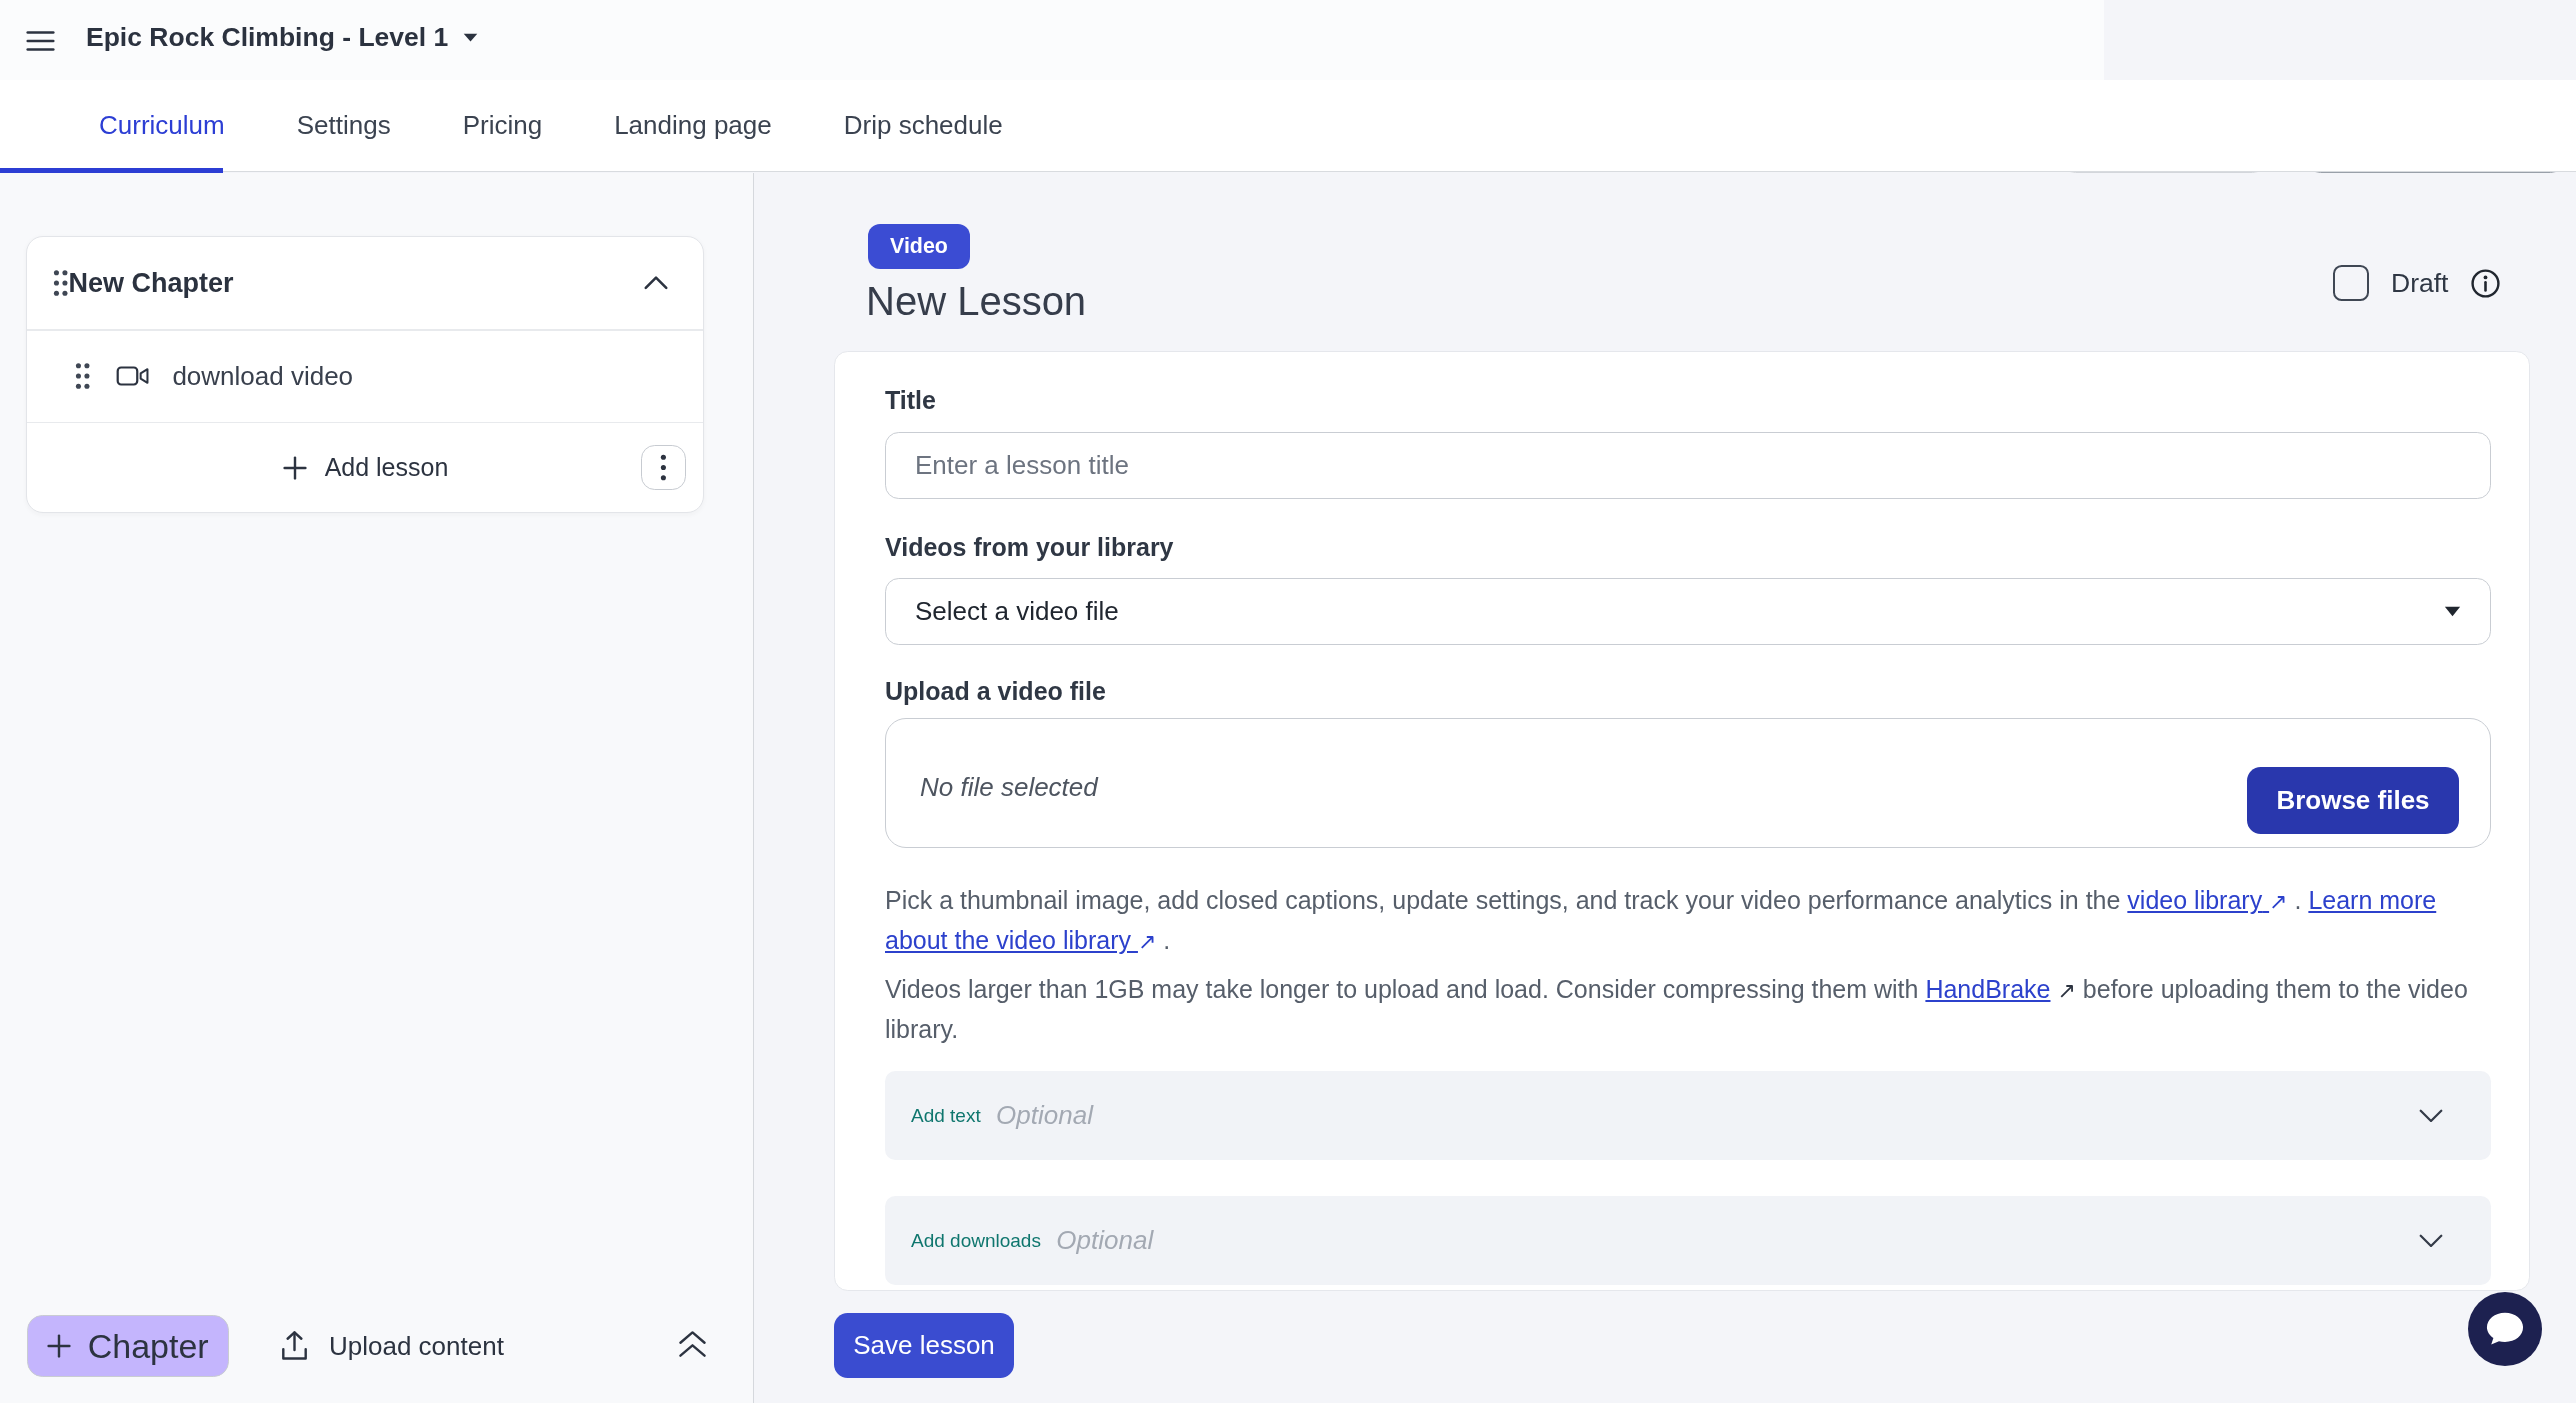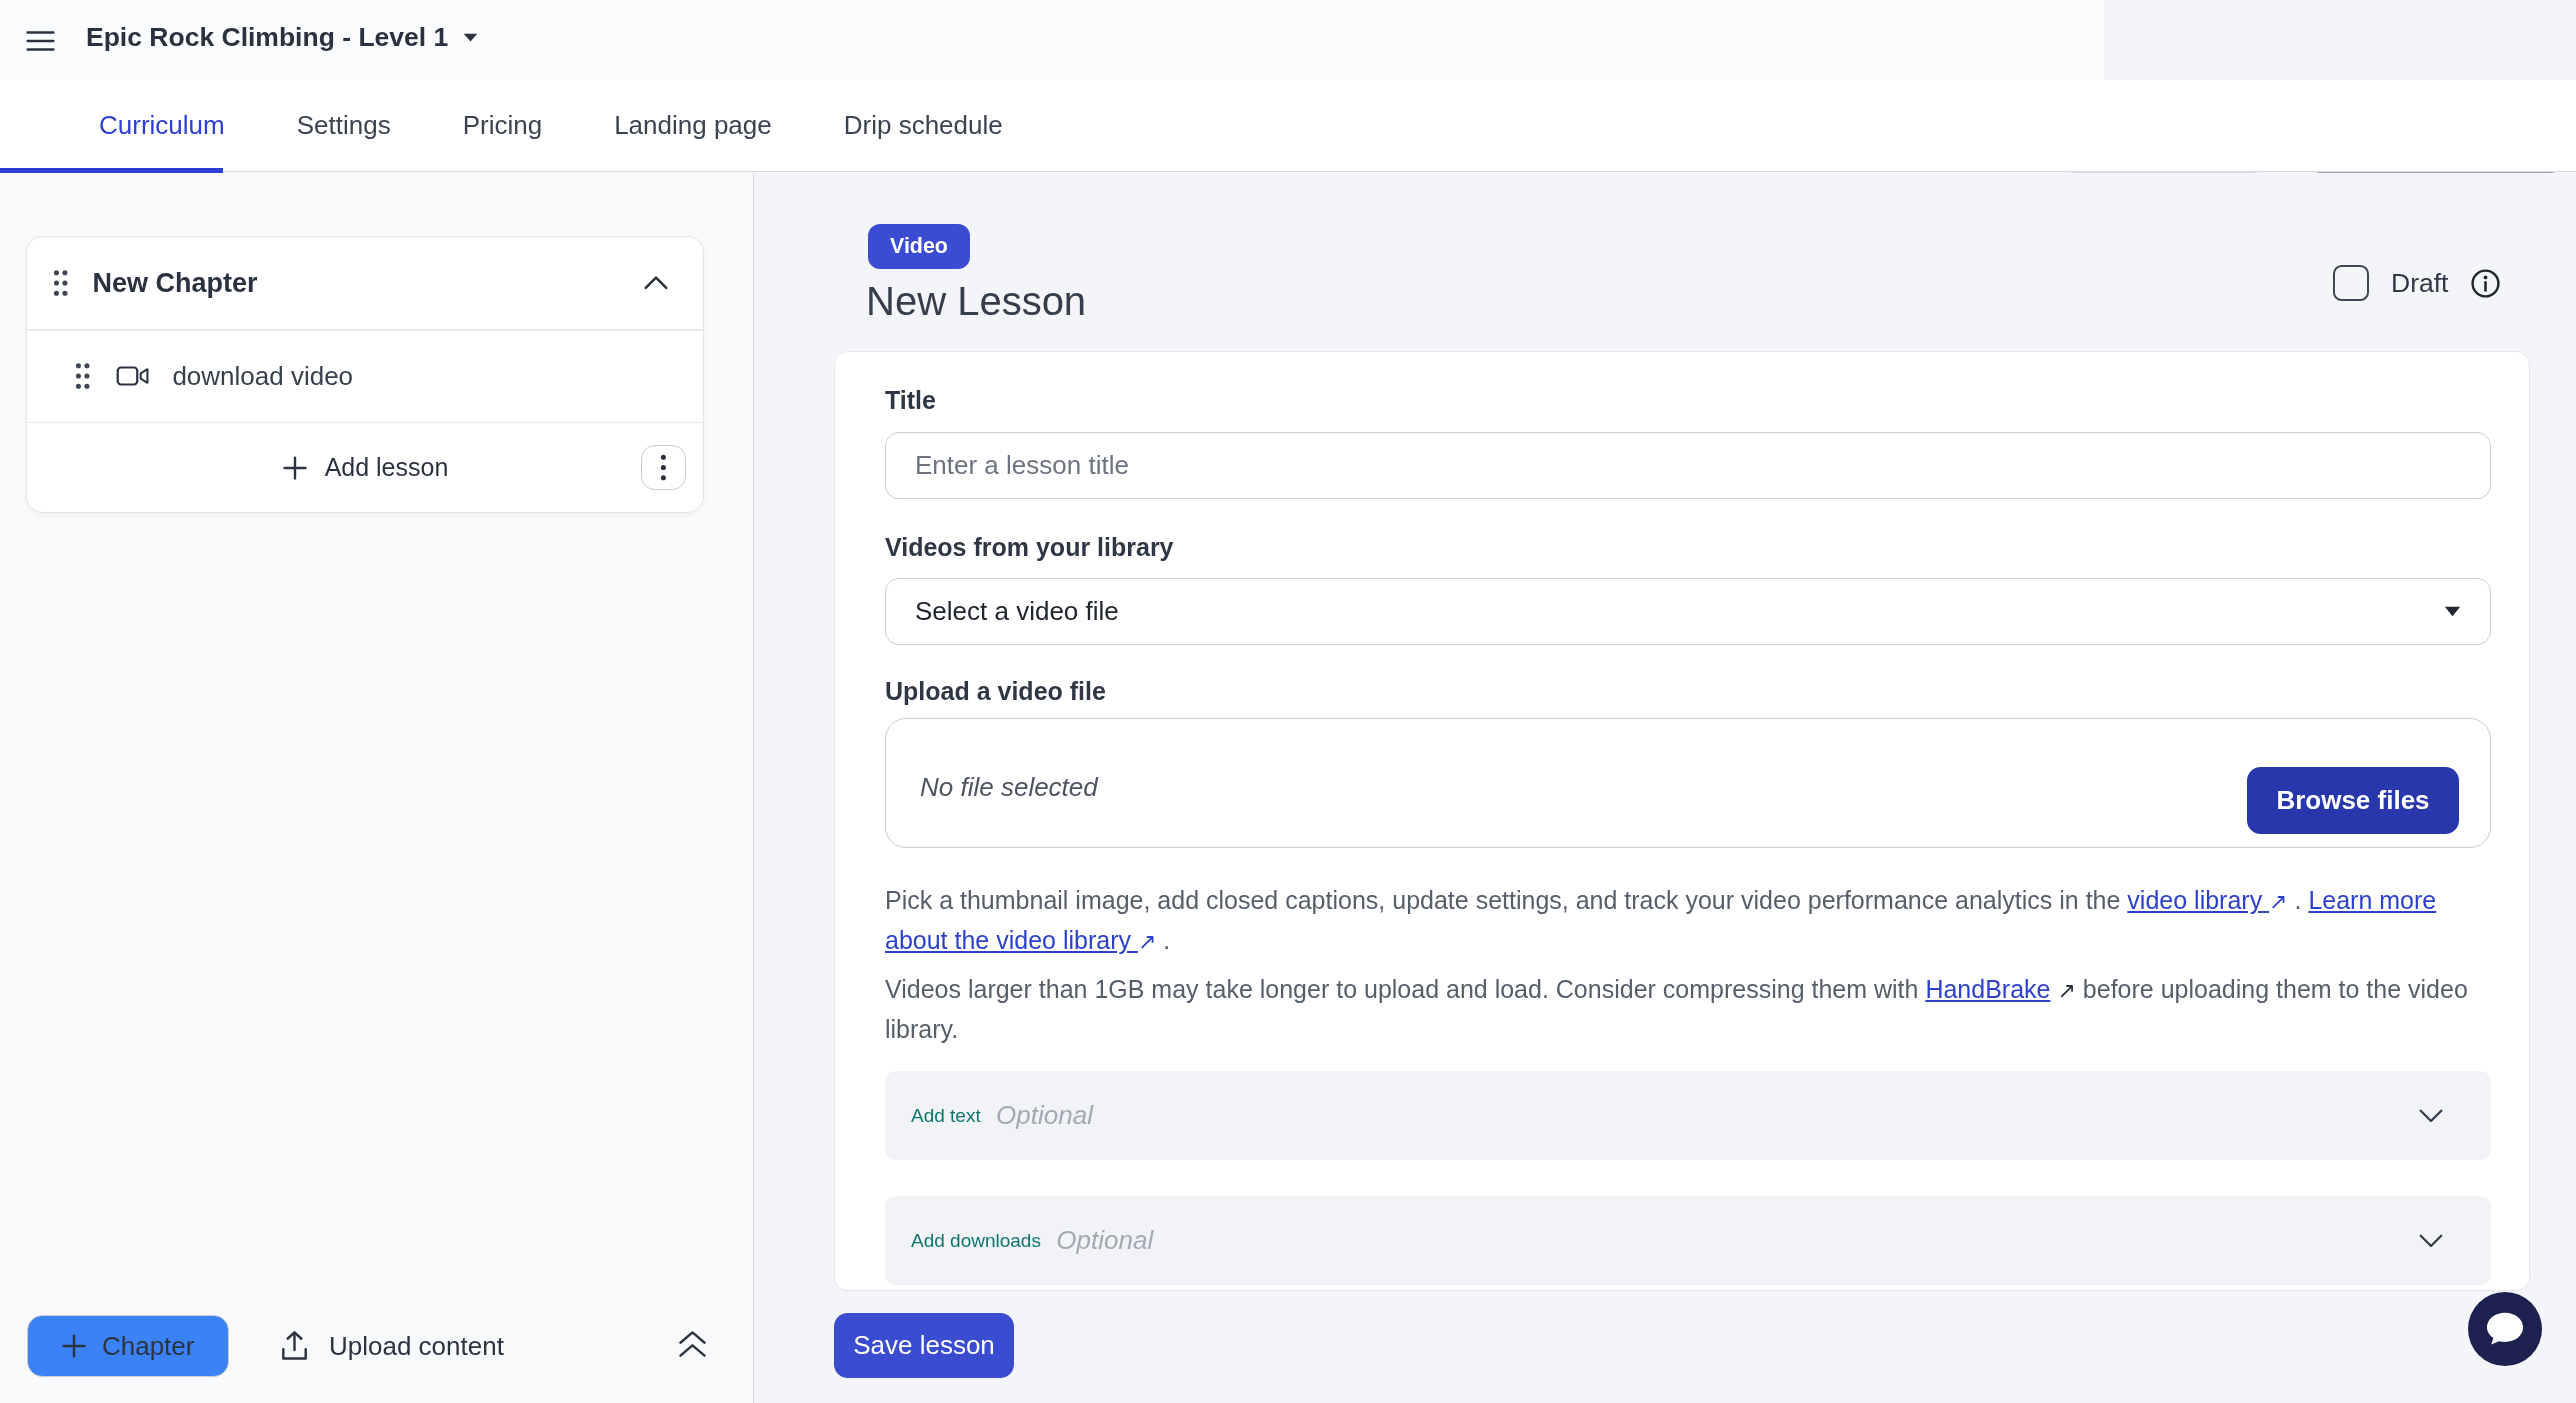--- a/index.html
+++ b/index.html
@@ -19,31 +19,31 @@
   .active-underline { position:absolute; left:0; bottom:-1.7px; width:223px; height:5.1px; background:#2c3ed4; }
 
   .btn { display:flex; align-items:center; justify-content:center; cursor:pointer; white-space:nowrap; }
   .preview-btn { position:absolute; left:2060px; top:92px; width:208px; height:70px; background:#ffffff; border:1.7px solid #d3d6db; border-radius:15.4px; gap:13.7px; font-size:26px; font-weight:700; color:#2c3340; }
   .update-btn { position:absolute; left:2305px; top:92px; width:261px; height:70px; background:#edeef2; border:1.7px solid #99a0a9; border-radius:15.4px; gap:15.4px; font-size:26px; font-weight:700; color:#2c3340; }
 
   
   .sidebar { position:absolute; left:0; top:173px; width:754px; height:1231px; background:#f8f9fb; border-right:1.7px solid #d5d8dd; }
   .chapter-card { position:absolute; left:26px; top:63px; width:678px; background:#ffffff; border:1.7px solid #e3e5e9; border-radius:17px; box-shadow:0 1.7px 5.1px rgba(40,45,60,0.04); overflow:hidden; }
   .chapter-header { position:relative; height:92px; display:flex; align-items:center; padding:0 34px 0 26px; cursor:pointer; }
-  .chapter-header .title { font-size:27px; font-weight:700; color:#2b323f; margin-left:24px; flex:1; }
+  .chapter-header .title { font-size:27px; font-weight:700; color:#2b323f; flex:1; }
   .row-divider { height:1.7px; background:#e8eaed; }
   .lesson-row { position:relative; height:91px; display:flex; align-items:center; padding:0 26px 0 48px; cursor:pointer; }
   .lesson-row .ltitle { font-size:26px; color:#39404d; margin-left:22px; }
   .lesson-cam { margin-left:26px; display:flex; }
   .chapter-footer { position:relative; height:89px; display:flex; align-items:center; justify-content:center; }
   .add-lesson { display:flex; align-items:center; gap:17px; font-size:25px; font-weight:500; color:#2c3340; cursor:pointer; }
   .kebab-btn { position:absolute; right:17px; top:22px; width:45px; height:45px; border:1.7px solid #c7cbd1; border-radius:13.7px; background:#ffffff; display:flex; align-items:center; justify-content:center; cursor:pointer; }
 
   .sidebar-footer { position:absolute; left:0; bottom:27px; width:100%; height:62px; }
-  .chapter-btn { position:absolute; left:26.5px; top:0; width:202px; height:62px; border:1.7px solid #c9ccd2; border-radius:15.4px; background:#3b82f6; gap:15.4px; font-size:26px; font-weight:500; color:#2c3340; }
+  .chapter-btn { position:absolute; left:26.5px; top:0; width:202px; height:62px; border:1.7px solid #c9ccd2; border-radius:15.4px; background:#c4b5fd; gap:15.4px; font-size:34px; font-weight:500; color:#2c3340; }
   .upload-content { position:absolute; left:279px; top:0; height:62px; display:flex; align-items:center; gap:19px; font-size:26px; font-weight:500; color:#2c3340; cursor:pointer; }
   .collapse-all { position:absolute; left:676px; top:13.7px; cursor:pointer; }
 
   
   .main { position:absolute; left:756px; top:173px; width:1820px; height:1231px; background:#f4f5f9; }
   .type-badge { position:absolute; left:112px; top:51px; height:45px; padding:0 22px; background:#3b4cd3; border-radius:12px; color:#ffffff; font-size:21.4px; font-weight:700; display:flex; align-items:center; }
   .lesson-title { position:absolute; left:110px; top:106px; font-size:40px; font-weight:500; color:#363d4b; }
   .draft-wrap { position:absolute; left:1577px; top:92px; display:flex; align-items:center; gap:22px; }
   .draft-checkbox { width:36px; height:36px; border:2.6px solid #3f4754; border-radius:8.6px; background:#f4f5f9; cursor:pointer; }
   .draft-label { font-size:26.5px; color:#2f3744; }

